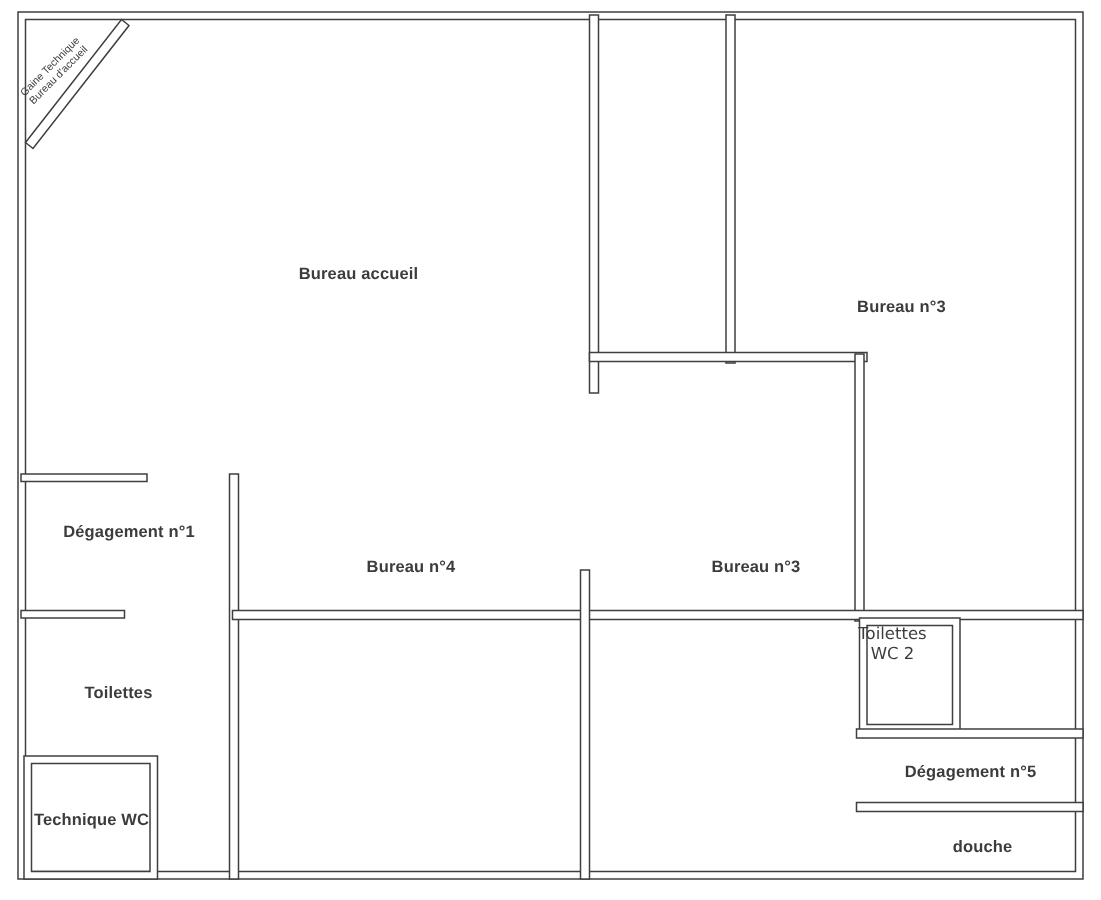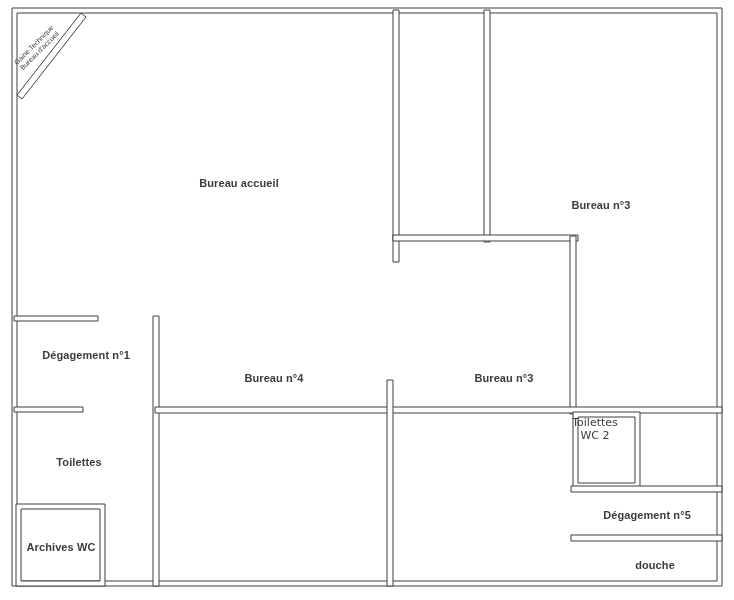--- a/index.html
+++ b/index.html
@@ -120,21 +120,21 @@
   <div class="room-label" style="left: 601px; top: 198px; transform: translateX(-50%);">Bureau n°3</div>
 
   <div class="room-label" style="left: 86px; top: 348px; transform: translateX(-50%);">Dégagement n°1</div>
 
   <div class="room-label" style="left: 274px; top: 371px; transform: translateX(-50%);">Bureau n°4</div>
 
   <div class="room-label" style="left: 504px; top: 371px; transform: translateX(-50%);">Bureau n°3</div>
 
   <div class="room-label" style="left: 79px; top: 455px; transform: translateX(-50%);">Toilettes</div>
 
-  <div class="room-label" style="left: 61px; top: 540px; transform: translateX(-50%);">Archives  WC</div>
+  <div class="room-label" style="left: 61px; top: 540px; transform: translateX(-50%);">Technique  WC</div>
 
   <div class="label-wc2" style="left: 583px; top: 416px; width: 80px; margin-left: -40px; padding-left: 12px;">
     <div>Toilettes</div>
     <div>WC 2</div>
   </div>
 
   <div class="room-label" style="left: 647px; top: 508px; transform: translateX(-50%);">Dégagement n°5</div>
 
   <div class="room-label" style="left: 655px; top: 558px; transform: translateX(-50%);">douche</div>
 

